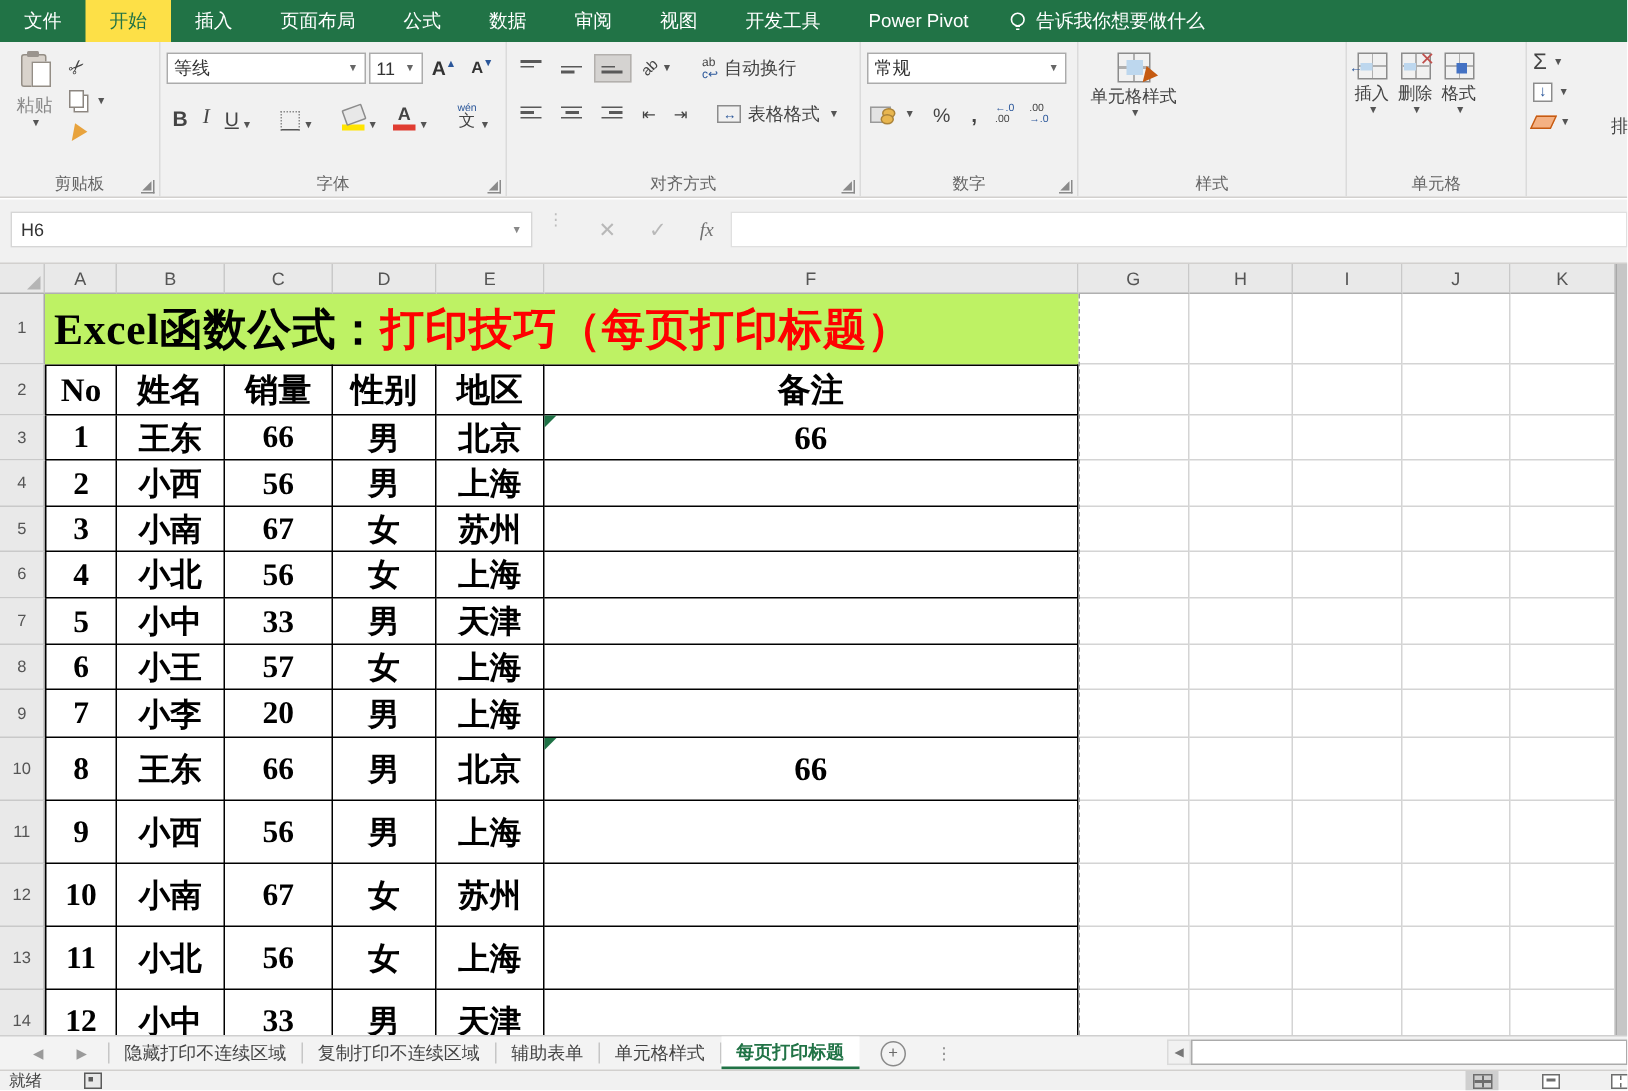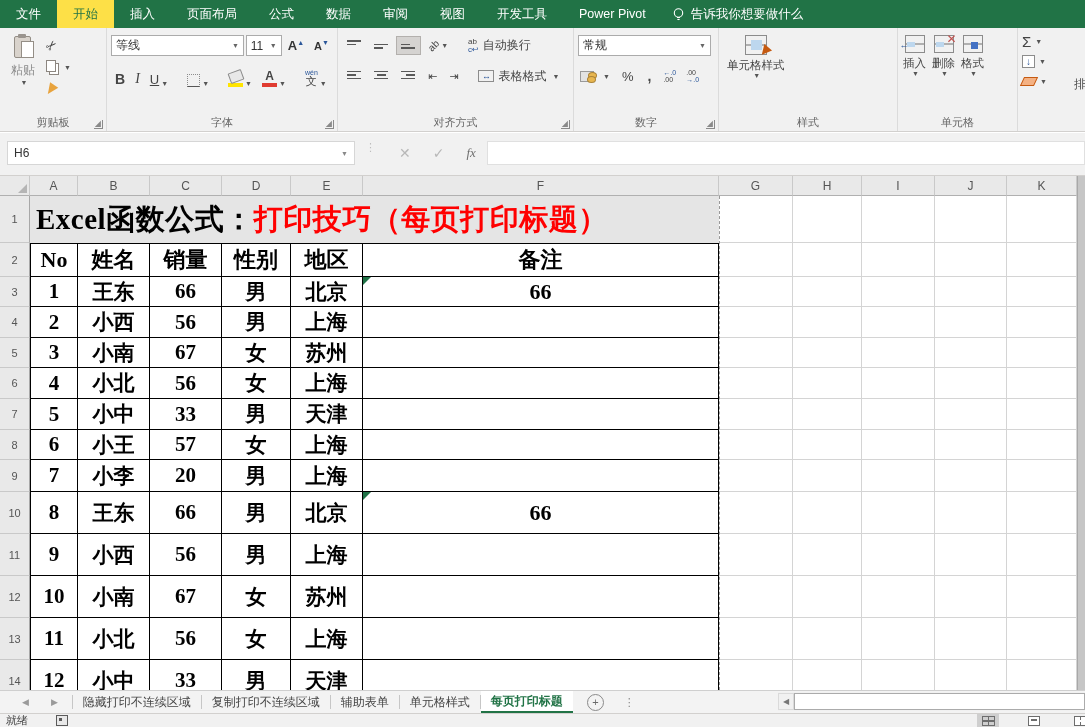--- a/index.html
+++ b/index.html
@@ -493,21 +493,21 @@
       <div class="chcell" style="width: 74px;">G</div>
       <div class="chcell" style="width: 69px;">H</div>
       <div class="chcell" style="width: 73px;">I</div>
       <div class="chcell" style="width: 72px;">J</div>
       <div class="chcell" style="width: 70px;">K</div>
     </div>
 
   <div id="rows">
       <div class="grow" style="height: 47px;">
         <div class="rh" style="height: 47px;">1</div>
-        <div class="gcell titlecell" style="width: 689px; height: 47px; background: #e5e5e5;">
+        <div class="gcell titlecell" style="width: 689px; height: 47px; background: #bef264;">
           <span>Excel函数公式：</span>
           <span class="title-red">打印技巧（每页打印标题）</span>
         </div>
         <div class="gcell pc" style="width: 74px; height: 47px;"></div>
         <div class="gcell pc" style="width: 69px; height: 47px;"></div>
         <div class="gcell pc" style="width: 73px; height: 47px;"></div>
         <div class="gcell pc" style="width: 72px; height: 47px;"></div>
         <div class="gcell pc" style="width: 70px; height: 47px;"></div>
       </div>
       <div class="grow" style="height: 34px;">

